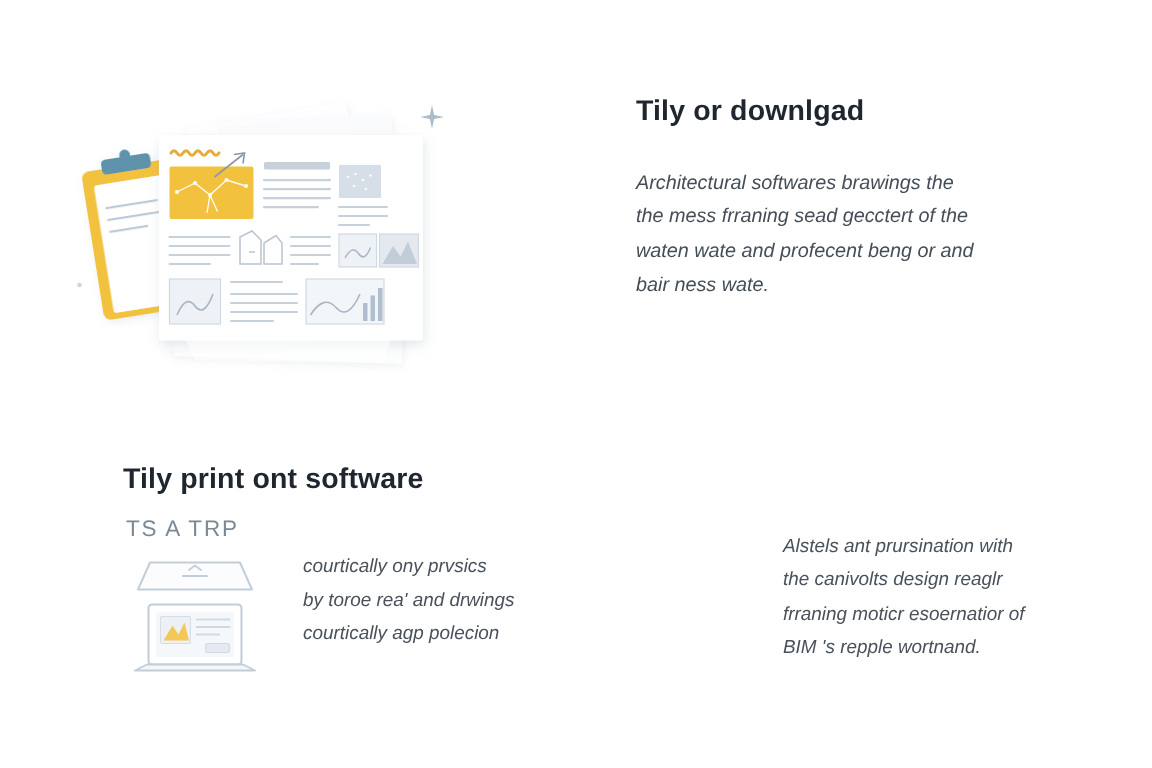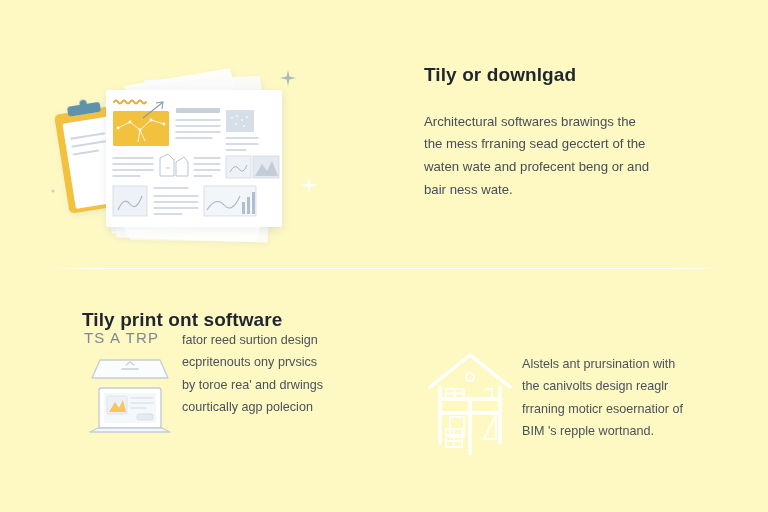--- a/index.html
+++ b/index.html
@@ -10,21 +10,21 @@
     width: 768px;
     height: 512px;
     background: #e6ebf0;
     font-family: "Liberation Sans", sans-serif;
     overflow: hidden;
     position: relative;
   }
   #page {
     position: absolute;
     inset: 0;
-    background: #fef9c3;
+    background: #ffffff;
     padding-left: 36px;
   }
 
   
   .section-top {
     position: absolute;
     left: 0; top: 0;
     width: 768px; height: 269px;
   }
   .illus-docs {
@@ -43,20 +43,21 @@
     color: #1f2630;
     letter-spacing: 0.1px;
     margin: 0;
     line-height: 1.2;
   }
   .body-text {
     font-size: 13.2px;
     color: #454e58;
     line-height: 22.6px;
     margin: 0;
+    font-style: italic;
   }
   .right-top .body-text { margin-top: 24px; }
 
   
   .divider {
     position: absolute;
     left: 46px; top: 268px;
     width: 680px; height: 1px;
     background: linear-gradient(to right,
         rgba(255,255,255,0) 0%,
@@ -70,23 +71,24 @@
     position: absolute;
     left: 0; top: 269px;
     width: 620px; height: 243px;
   }
   .bottom-heading {
     position: absolute;
     left: 82px; top: 40px;
   }
   .col-left {
     position: absolute;
-    left: 82px; top: 60px;
+    left: 82px; top: 75px;
     width: 290px;
     display: flex;
+    gap: 20px;
   }
   .col-right {
     position: absolute;
     left: 424px; top: 84px;
     width: 300px;
     display: flex;
   }
   .col-left .body-text,
   .col-right .body-text {
     font-size: 12.6px;
@@ -303,22 +305,22 @@
               <line x1="49" y1="51" x2="71" y2="51"></line>
               <line x1="49" y1="56" x2="64" y2="56"></line>
             </g>
             <rect x="55" y="62" width="16" height="6" rx="1.5" fill="#e4eaf0" stroke="#d1dae3" stroke-width="0.7"></rect>
 
             <path d="M8 80 L88 80 L80 76 L16 76 Z" fill="#f4f7fa" stroke="#c3cdd8" stroke-width="1.3" stroke-linejoin="round"></path>
           </g>
         </svg>
       </div>
       <p class="body-text">
-        <span>fator reed surtion design</span><br>
-        <span>ecpritenouts ony prvsics</span><br>
+        <br>
+        <span>courtically ony prvsics</span><br>
         <span>by toroe rea' and drwings</span><br>
         <span>courtically agp polecion</span>
       </p>
     </div>
 
     <div class="col-right">
       <div class="icon-wrap-right">
         <svg width="92" height="108" viewBox="0 0 92 108">
           <g stroke="#ffffff" stroke-width="3.4" fill="none" stroke-linejoin="round" stroke-linecap="round">
 

